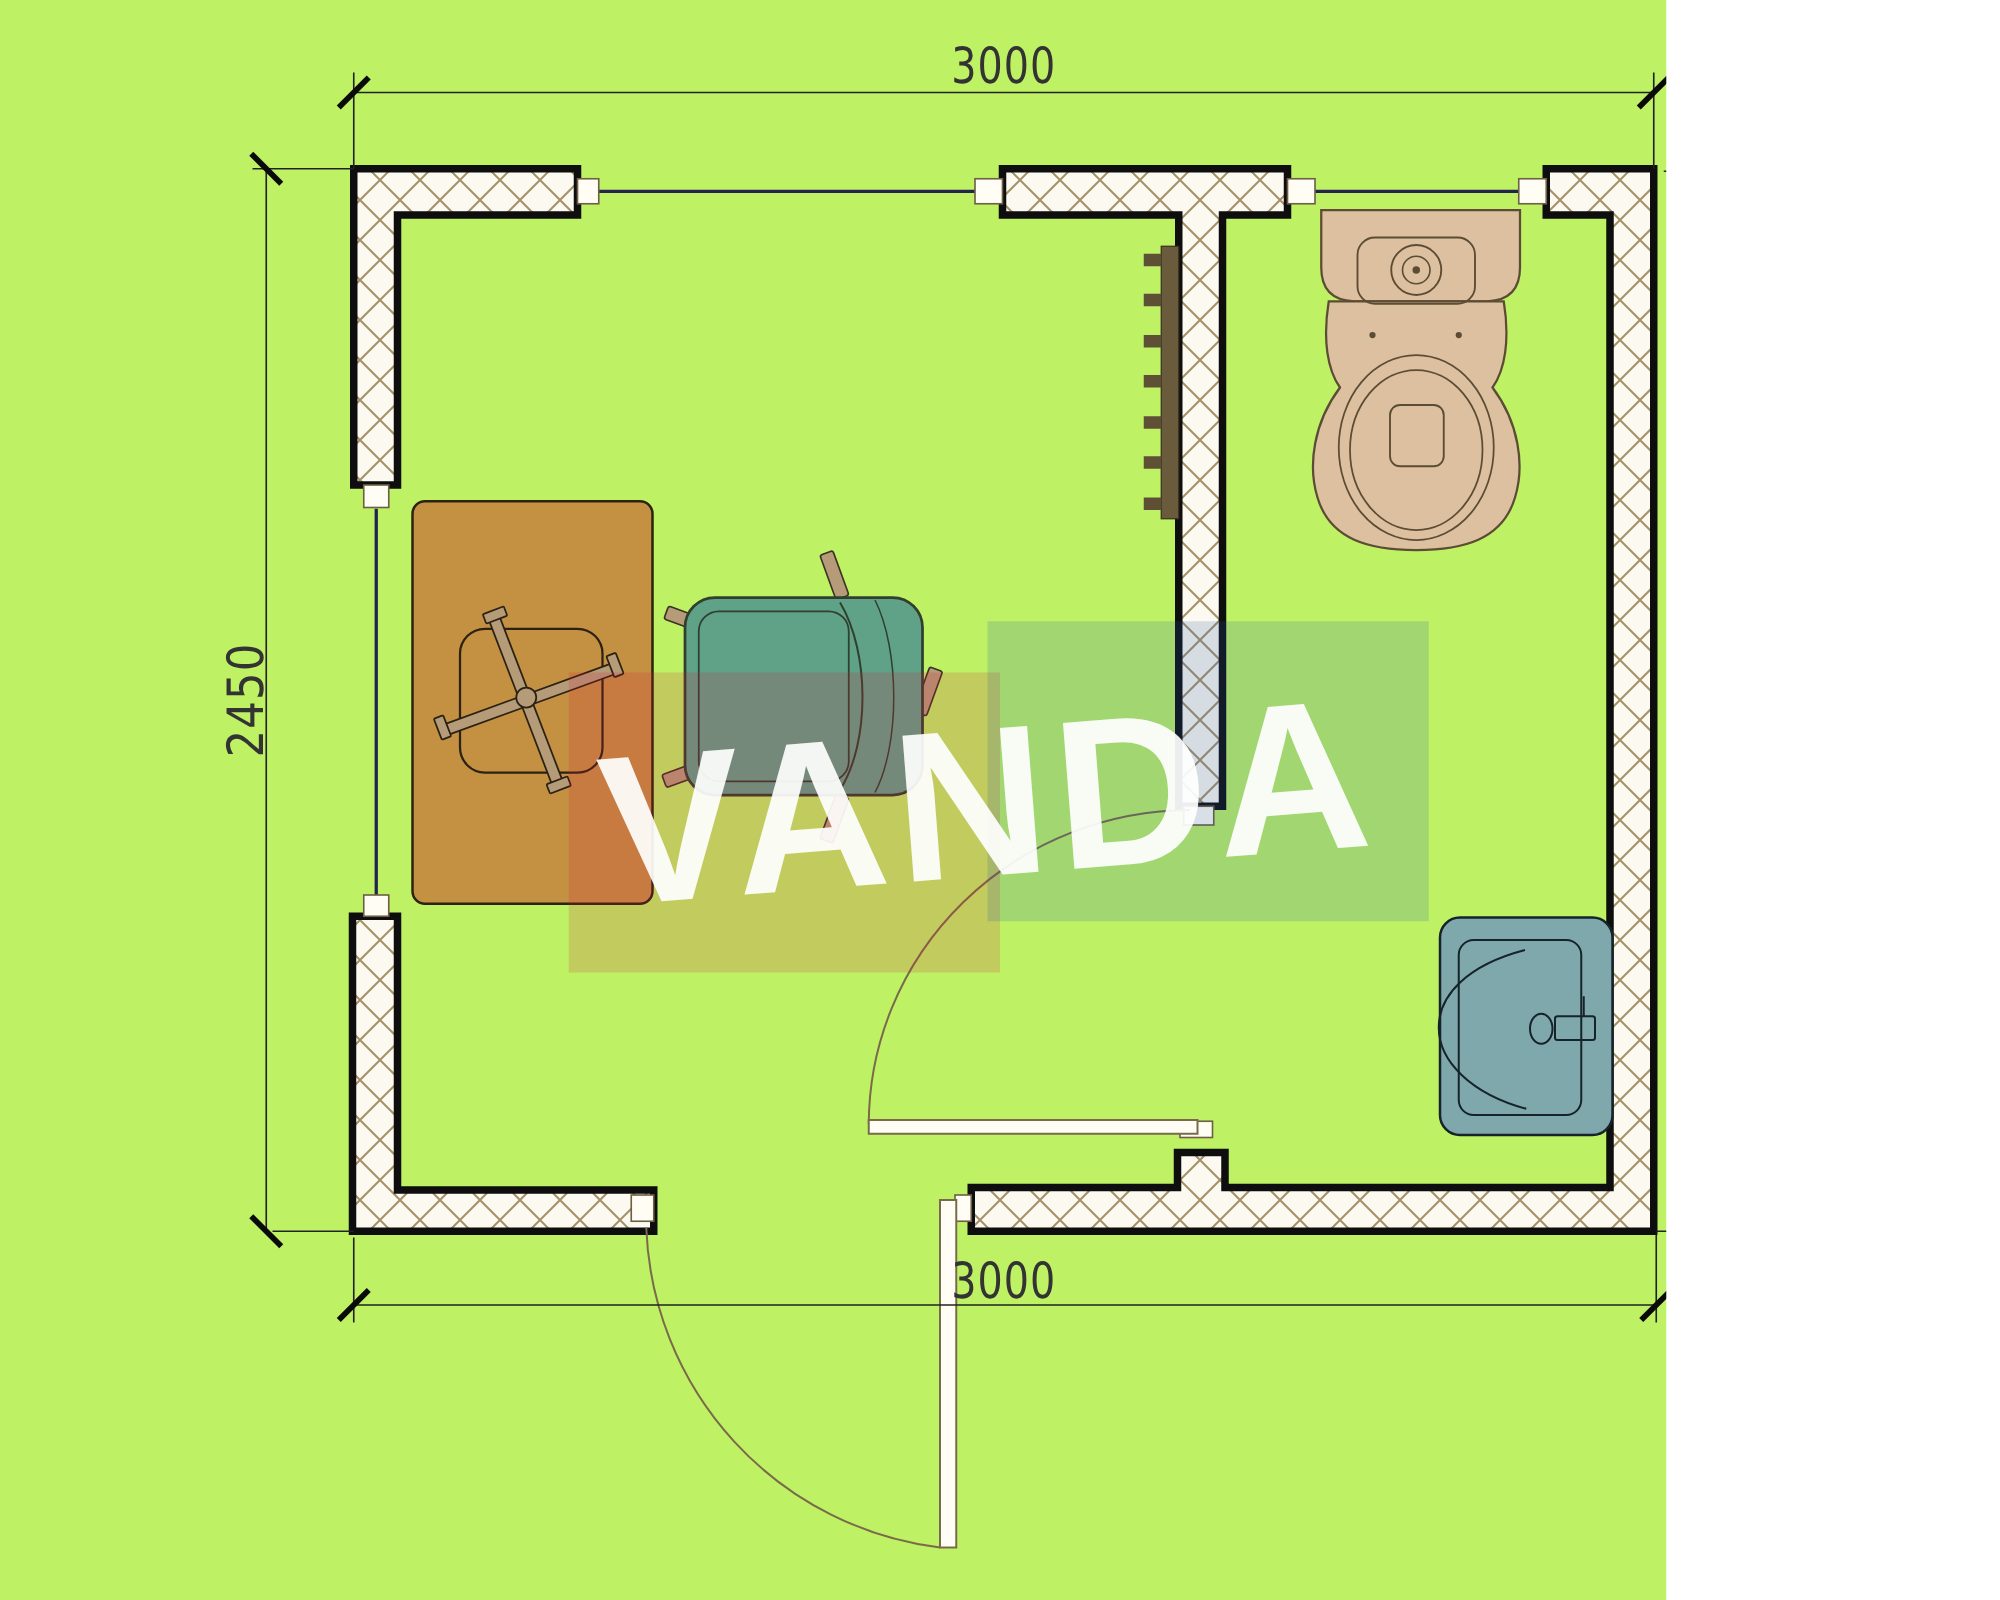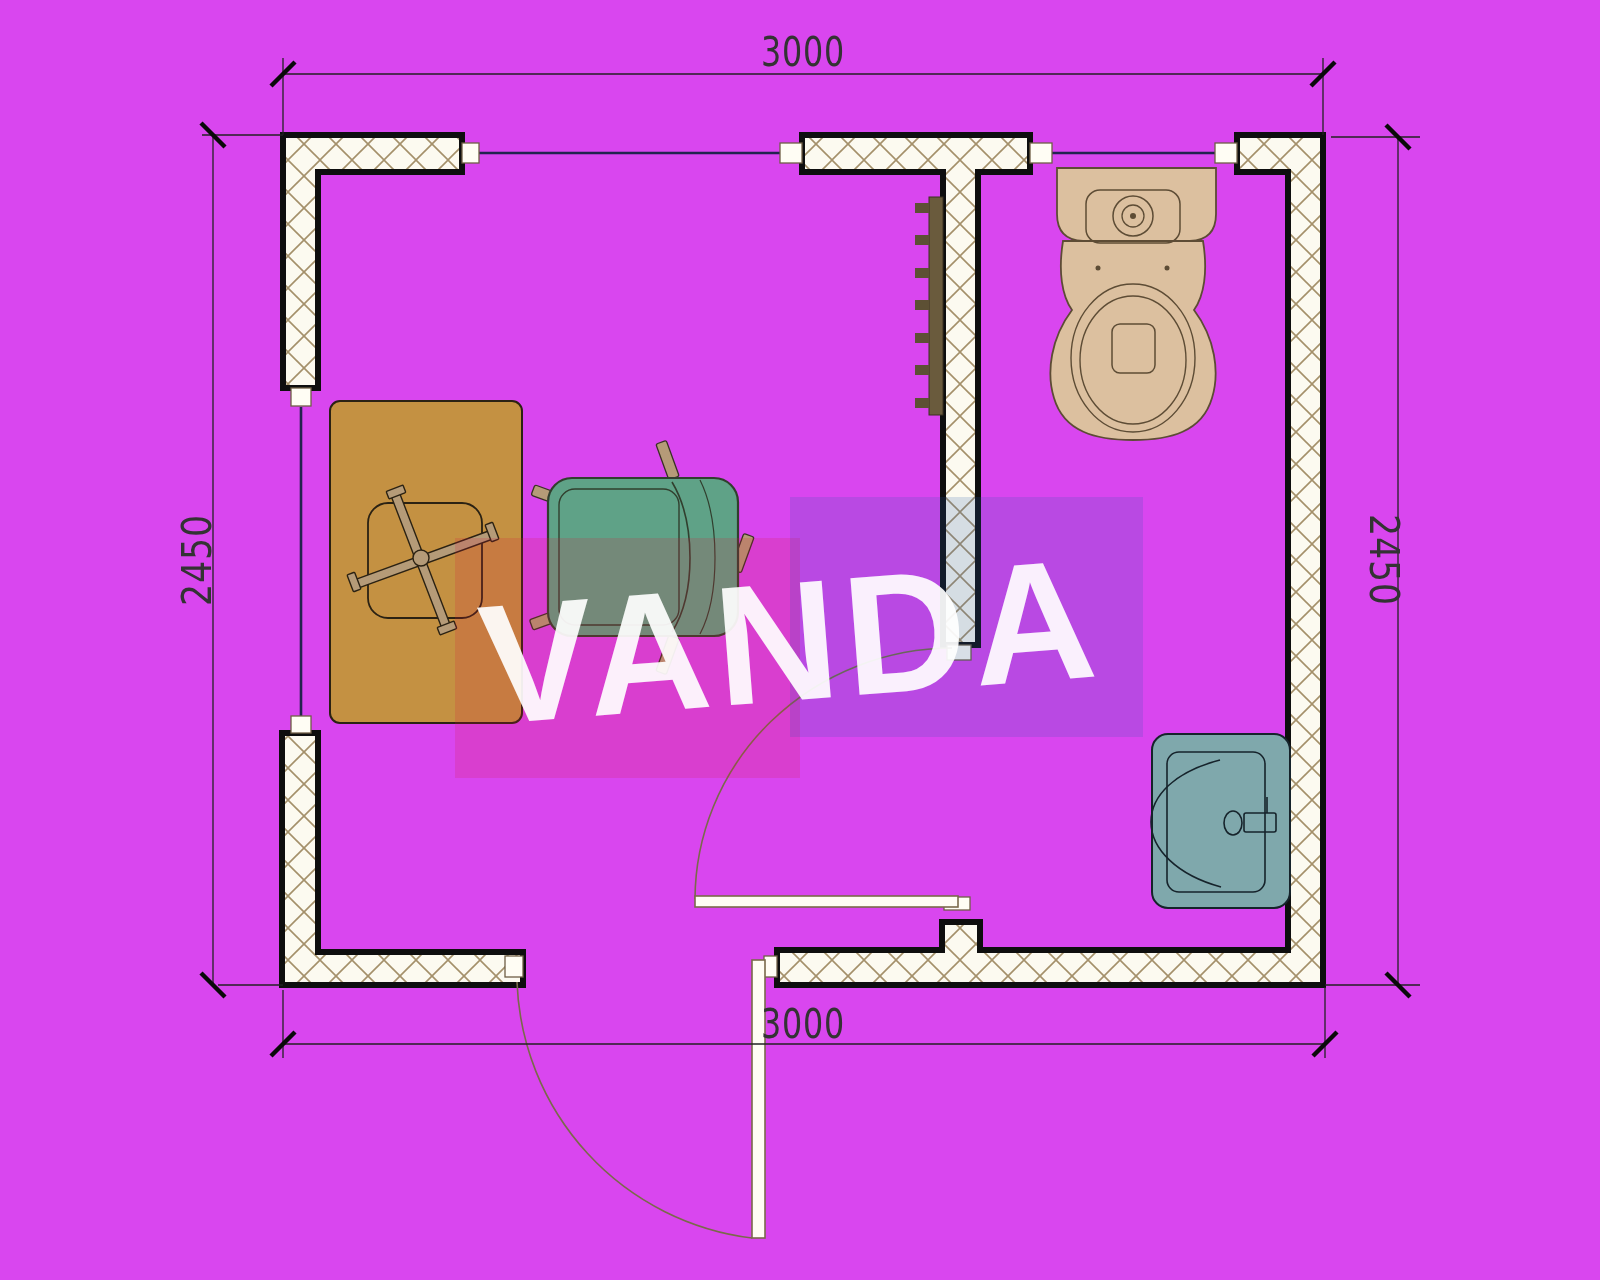--- a/index.html
+++ b/index.html
@@ -1,16 +1,16 @@
 <!DOCTYPE html>
 <html><head>
 <meta charset="utf-8">
 <style>
   html,body{margin:0;padding:0;background:#ffffff;}
-  #stage{position:relative;width:1600px;height:1280px;background:#d946ef;overflow:hidden;
+  #stage{position:relative;width:1333px;height:1280px;background:#bef264;overflow:hidden;
          font-family:"DejaVu Sans", sans-serif;}
   svg{position:absolute;left:0;top:0;}
   text{font-family:"DejaVu Sans", sans-serif;}
   .dimtext{fill:#333;font-size:40px;font-weight:400;letter-spacing:1px;}
   .wmtext{font-family:"Liberation Sans", sans-serif;font-weight:bold;font-size:170px;letter-spacing:6px;}
 </style>
 </head>
 <body>
 
 <div id="stage">

